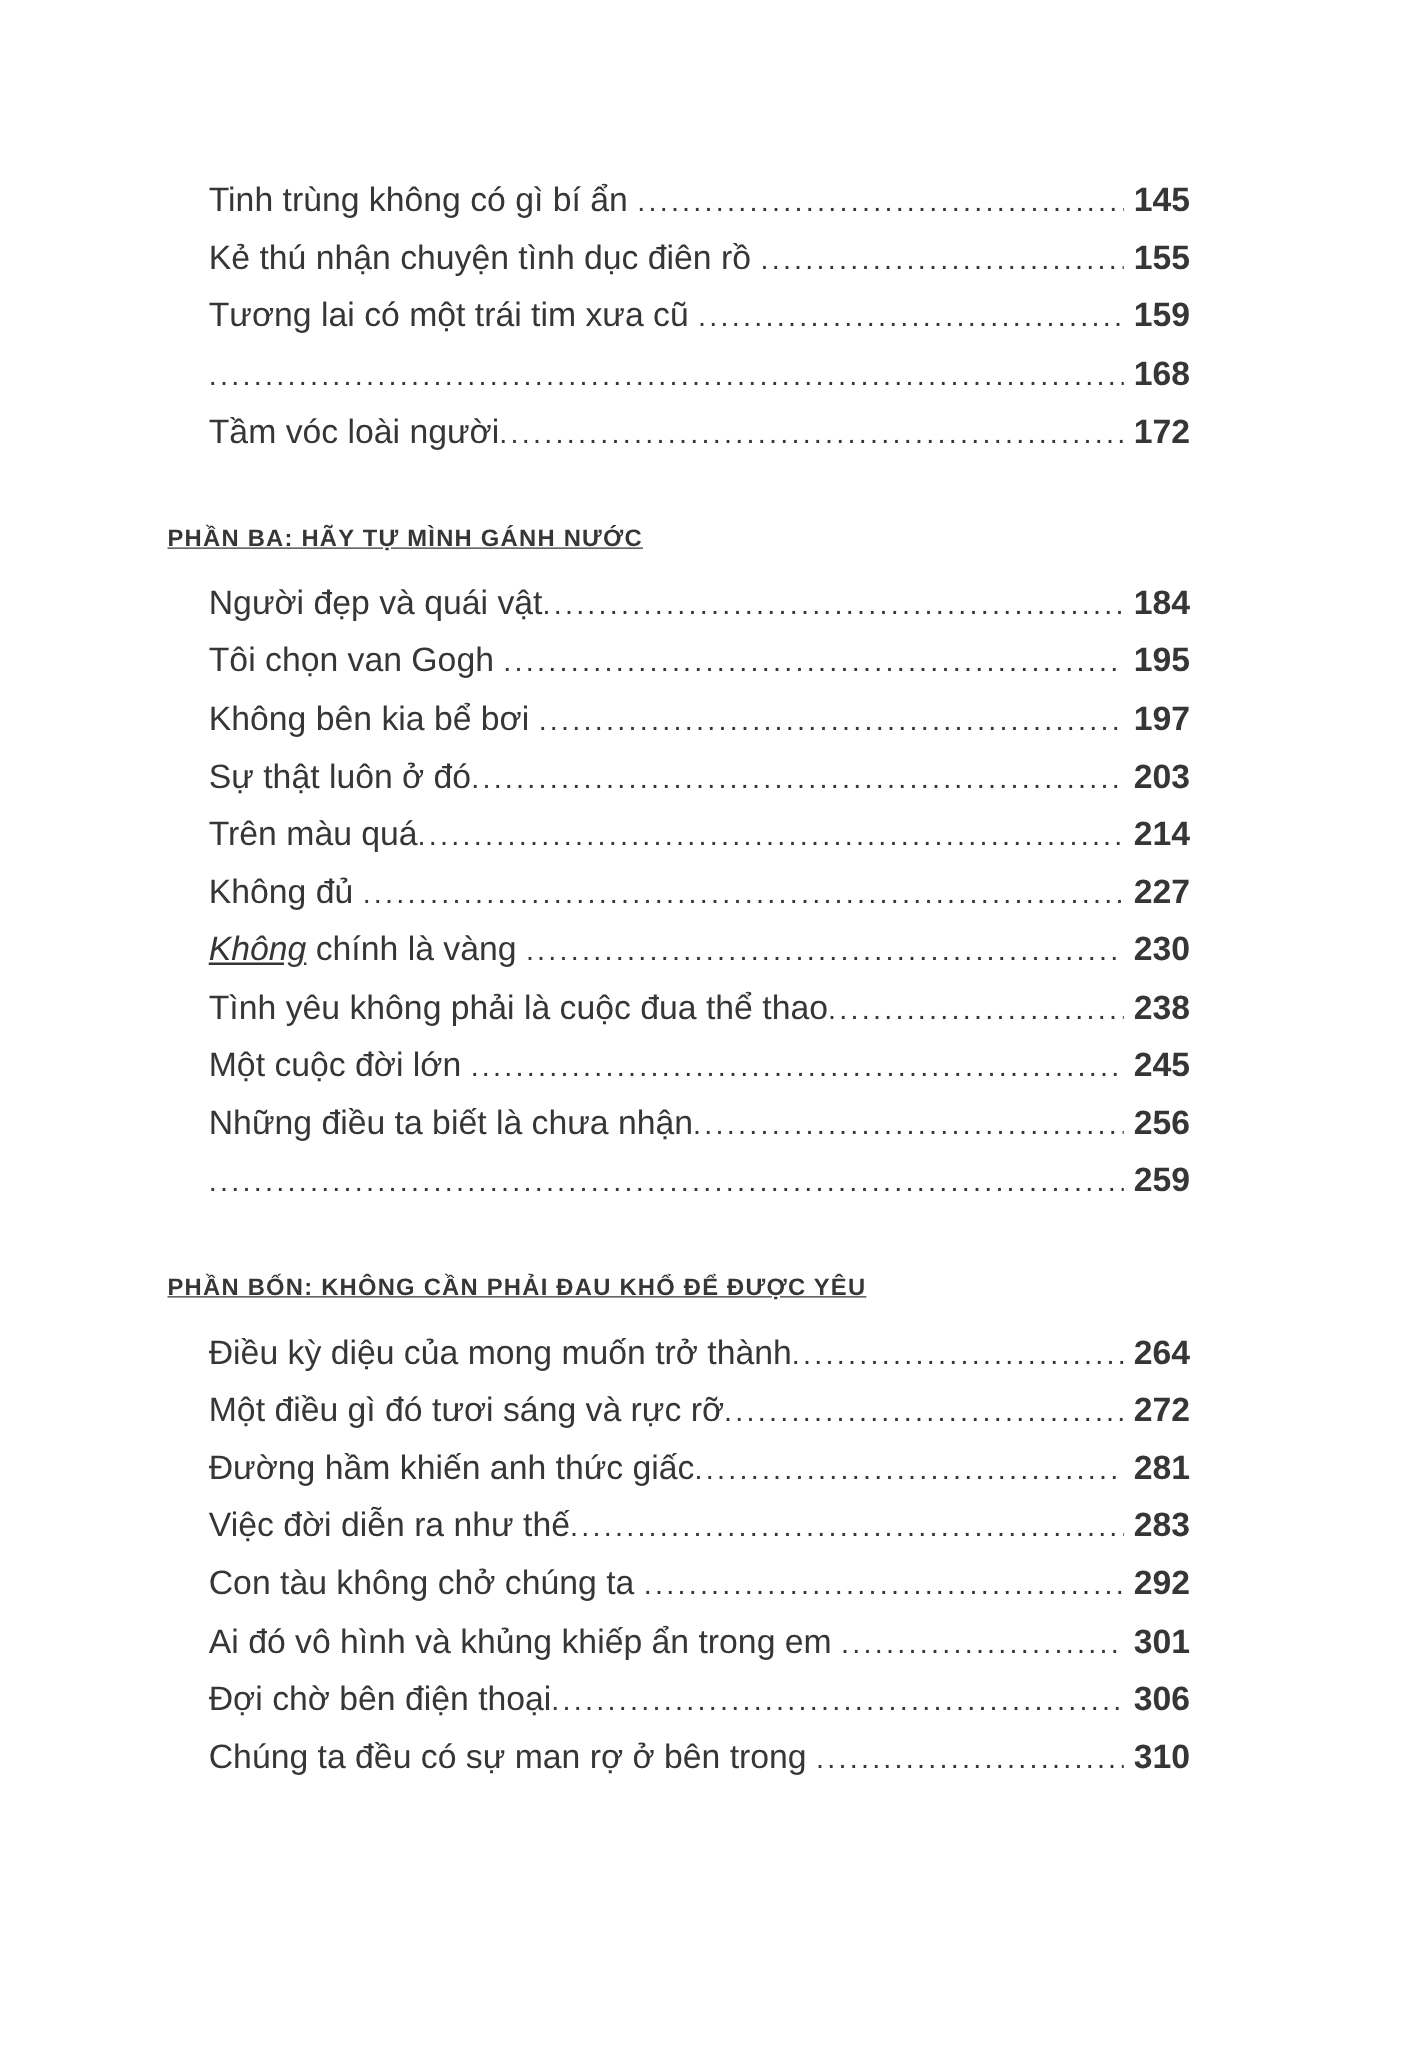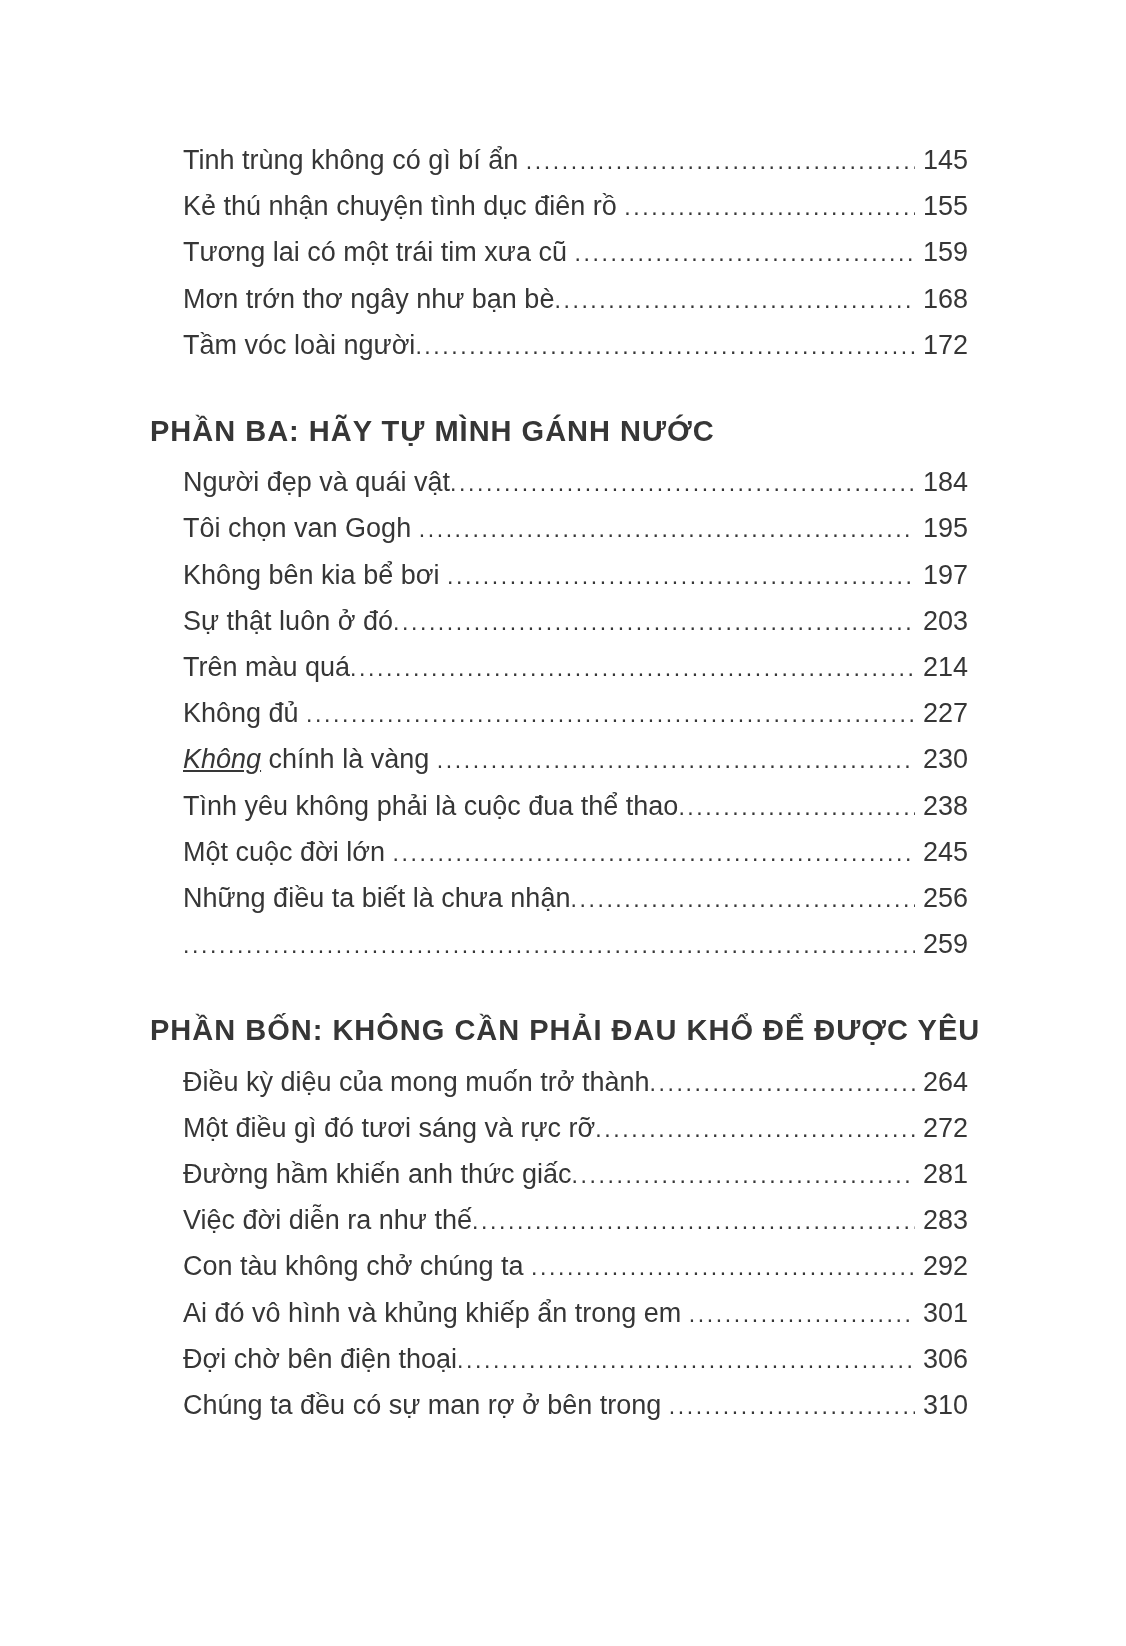--- a/index.html
+++ b/index.html
@@ -10,31 +10,32 @@
     color: #363636;
   }
   .page {
     position: relative;
     width: 1126px; height: 1646px;
     background: #ffffff;
     overflow: hidden;
   }
   .content {
     position: absolute;
-    left: 150px; top: 138px;
+    left: 134px; top: 138px;
     width: 818px;
   }
   .toc-section { margin: 0; }
   .toc-heading {
     margin: 40px 0 6px 0;
-    font-size: 29px;
+    font-size: 19px;
     font-weight: bold;
     letter-spacing: 1px;
     line-height: 45.2px;
     white-space: nowrap;
+    text-decoration: underline;
   }
   .toc-entries { }
   .toc-row {
     display: flex;
     align-items: baseline;
     line-height: 45.2px;
     padding-left: 33px;
     font-size: 27px;
   }
   .toc-title { white-space: pre; flex: 0 0 auto; }
@@ -48,20 +49,21 @@
     margin-right: 4px;
   }
   .toc-dots::after {
     content: "....................................................................................................................................................................";
   }
   .toc-page-num {
     flex: 0 0 auto;
     text-align: center;
     padding-left: 4px;
     white-space: nowrap;
+    font-weight: bold;
   }
 </style>
 </head>
 <body>
 
 <div class="page">
   <div class="content" id="toc-root">
   <section class="toc-section">
 
     <div class="toc-entries">
@@ -77,21 +79,20 @@
     <span class="toc-page-num">155</span>
   </div>
 
   <div class="toc-row">
     <span class="toc-title"><span>Tương lai có một trái tim xưa cũ </span></span>
     <span class="toc-dots"></span>
     <span class="toc-page-num">159</span>
   </div>
 
   <div class="toc-row">
-    <span class="toc-title"><span>Mơn trớn thơ ngây như bạn bè</span></span>
     <span class="toc-dots"></span>
     <span class="toc-page-num">168</span>
   </div>
 
   <div class="toc-row">
     <span class="toc-title"><span>Tầm vóc loài người</span></span>
     <span class="toc-dots"></span>
     <span class="toc-page-num">172</span>
   </div>
 </div>

